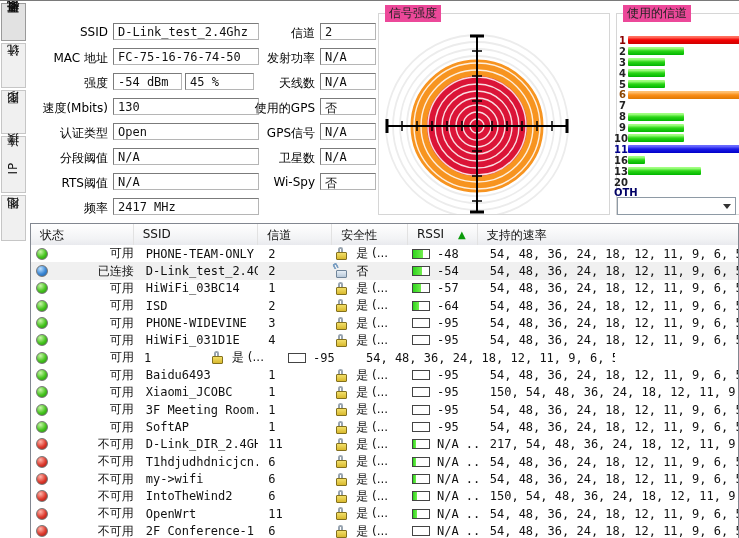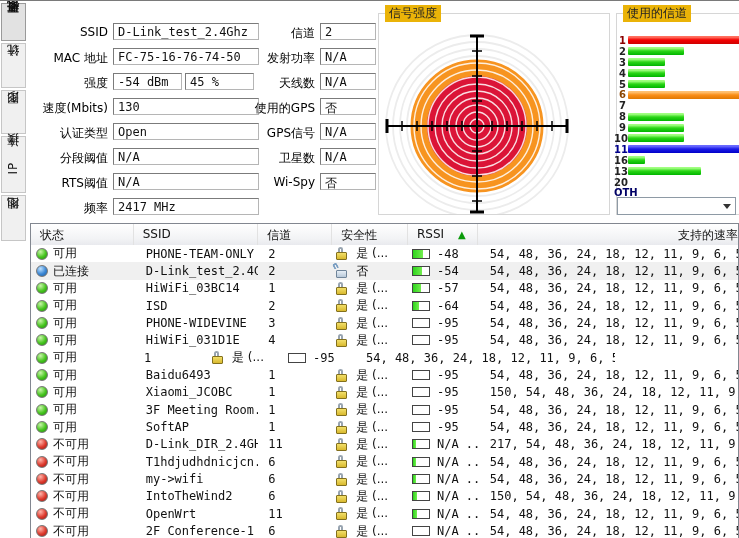--- a/index.html
+++ b/index.html
@@ -17,21 +17,21 @@
   
   .summary{position:absolute;left:28px;top:0;width:711px;height:222px;background:#fff;}
   .flabel{position:absolute;text-align:right;white-space:nowrap;font-size:12px;color:#000;}
   .fbox{position:absolute;height:13px;background:#fff;border:1px solid #b5b5b5;
         border-top-color:#7b7b7b;border-left-color:#7b7b7b;padding:1px 4px;
         font-family:"DejaVu Sans Mono","DejaVu Sans",sans-serif;font-size:12px;
         white-space:nowrap;overflow:hidden;}
 
   
   .gbox{position:absolute;border:1px solid #d6d6d6;background:#fff;box-sizing:border-box;}
-  .gtitle{position:absolute;top:-9px;left:6px;background:#eab308;padding:0 4px;font-size:12px;color:#222;white-space:nowrap;}
+  .gtitle{position:absolute;top:-9px;left:6px;background:#ec4899;padding:0 4px;font-size:12px;color:#222;white-space:nowrap;}
 
   
   .radar-svg{position:absolute;left:0;top:0;}
 
   
   .chrows{position:absolute;left:0;top:21px;width:125px;}
   .chrow{height:10.9px;display:flex;align-items:center;}
   .chlabel{width:12px;margin-left:-3px;text-align:right;font-size:10px;font-weight:bold;
            font-family:"DejaVu Sans","Liberation Sans",sans-serif;flex:0 0 auto;}
   .chtrack{margin-left:2px;width:116px;height:8px;flex:0 0 auto;}
@@ -56,21 +56,21 @@
          background:linear-gradient(#ffffff,#f2f3f5 70%,#e9eaee);border-bottom:1px solid #d5d5d5;}
   .th{box-sizing:border-box;border-right:1px solid #e2e2e2;padding:3px 0 0 9px;font-size:12px;
       white-space:nowrap;overflow:hidden;cursor:default;
       font-family:"DejaVu Sans","Liberation Sans",sans-serif;}
   .sort{color:#0a9a0a;font-size:10px;margin-left:14px;}
   .tbody{position:absolute;left:0;top:21px;right:0;bottom:0;}
   .tr{display:flex;height:17.35px;align-items:center;background:#fff;}
   .tr.selected{background:#f0f0f0;}
   .td{box-sizing:border-box;white-space:nowrap;overflow:hidden;font-size:12px;height:100%;
       display:flex;align-items:center;}
-  .c-status{width:103px;padding-left:5px;font-family:Liberation Sans, sans-serif;}
+  .c-status{width:103px;padding-left:5px;font-family:Liberation Sans, sans-serif;justify-content:space-between;}
   .c-ssid{width:125px;padding-left:12px;}
   .c-chan{width:74px;padding-left:10px;}
   .c-sec{width:76px;padding-left:4px;font-family:"DejaVu Sans",sans-serif;}
   .c-rssi{width:70px;padding-left:4px;}
   .c-rates{width:261px;padding-left:12px;}
 
   .dot{width:12px;height:12px;border-radius:50%;margin-right:5px;flex:0 0 auto;border:1px solid #777;box-sizing:border-box;}
   .dot.available{background:radial-gradient(circle at 35% 28%,#c8f5a8,#46c41e 55%,#1f8c0c);}
   .dot.connected{background:radial-gradient(circle at 35% 28%,#bfe2ff,#3a86d4 55%,#1b5fa5);}
   .dot.unavailable{background:radial-gradient(circle at 35% 28%,#ffb4aa,#dd3a2d 55%,#991410);}
@@ -316,21 +316,21 @@
       </span>
   </div>
 
   <div class="nettable">
     <div class="thead">
       <div class="th" style="width:103px;">状态</div>
       <div class="th" style="width:125px;">SSID</div>
       <div class="th" style="width:74px;">信道</div>
       <div class="th" style="width:76px;">安全性</div>
       <div class="th" style="width:70px;"><span>RSSI</span><span class="sort">▲</span></div>
-      <div class="th" style="width:261px;border-right:none;text-align:right;">支持的速率</div>
+      <div class="th" style="width:261px;border-right:none;">支持的速率</div>
     </div>
     <div class="tbody">
 
         <div class="tr">
           <div class="td c-status">
             <span class="dot available"></span>
             <span>可用</span>
           </div>
           <div class="td c-ssid">PHONE-TEAM-ONLY</div>
           <div class="td c-chan">2</div>

